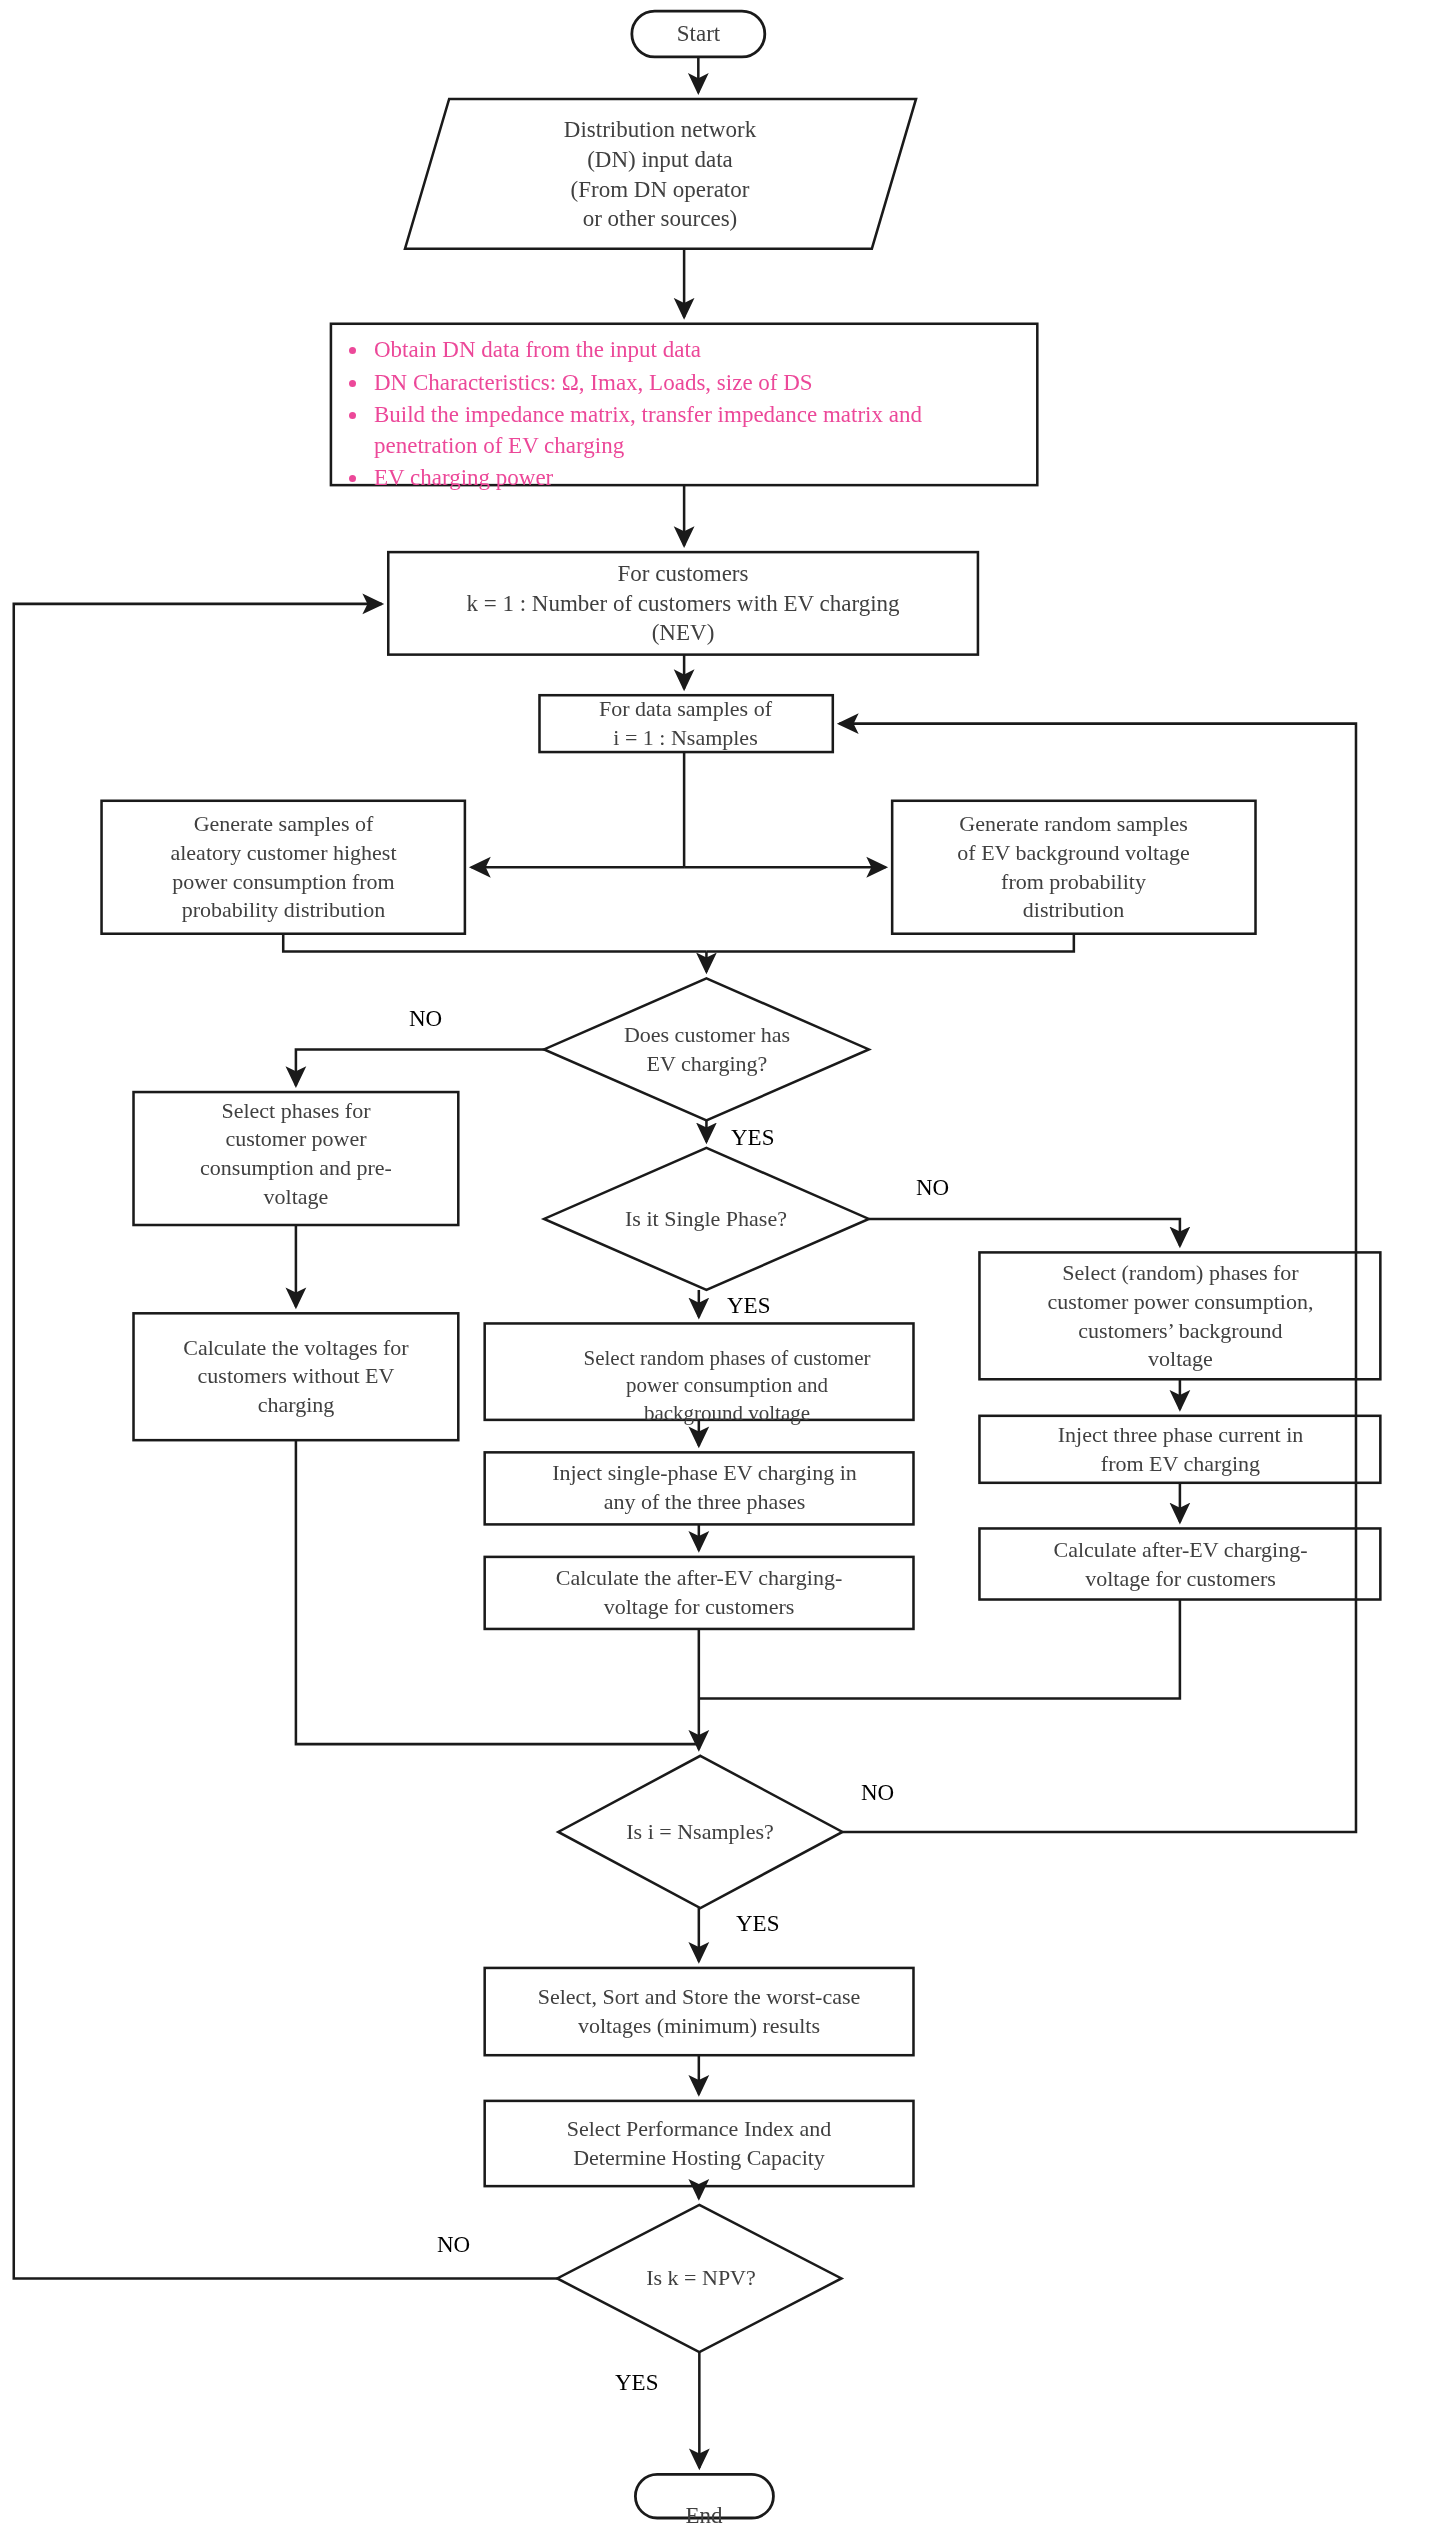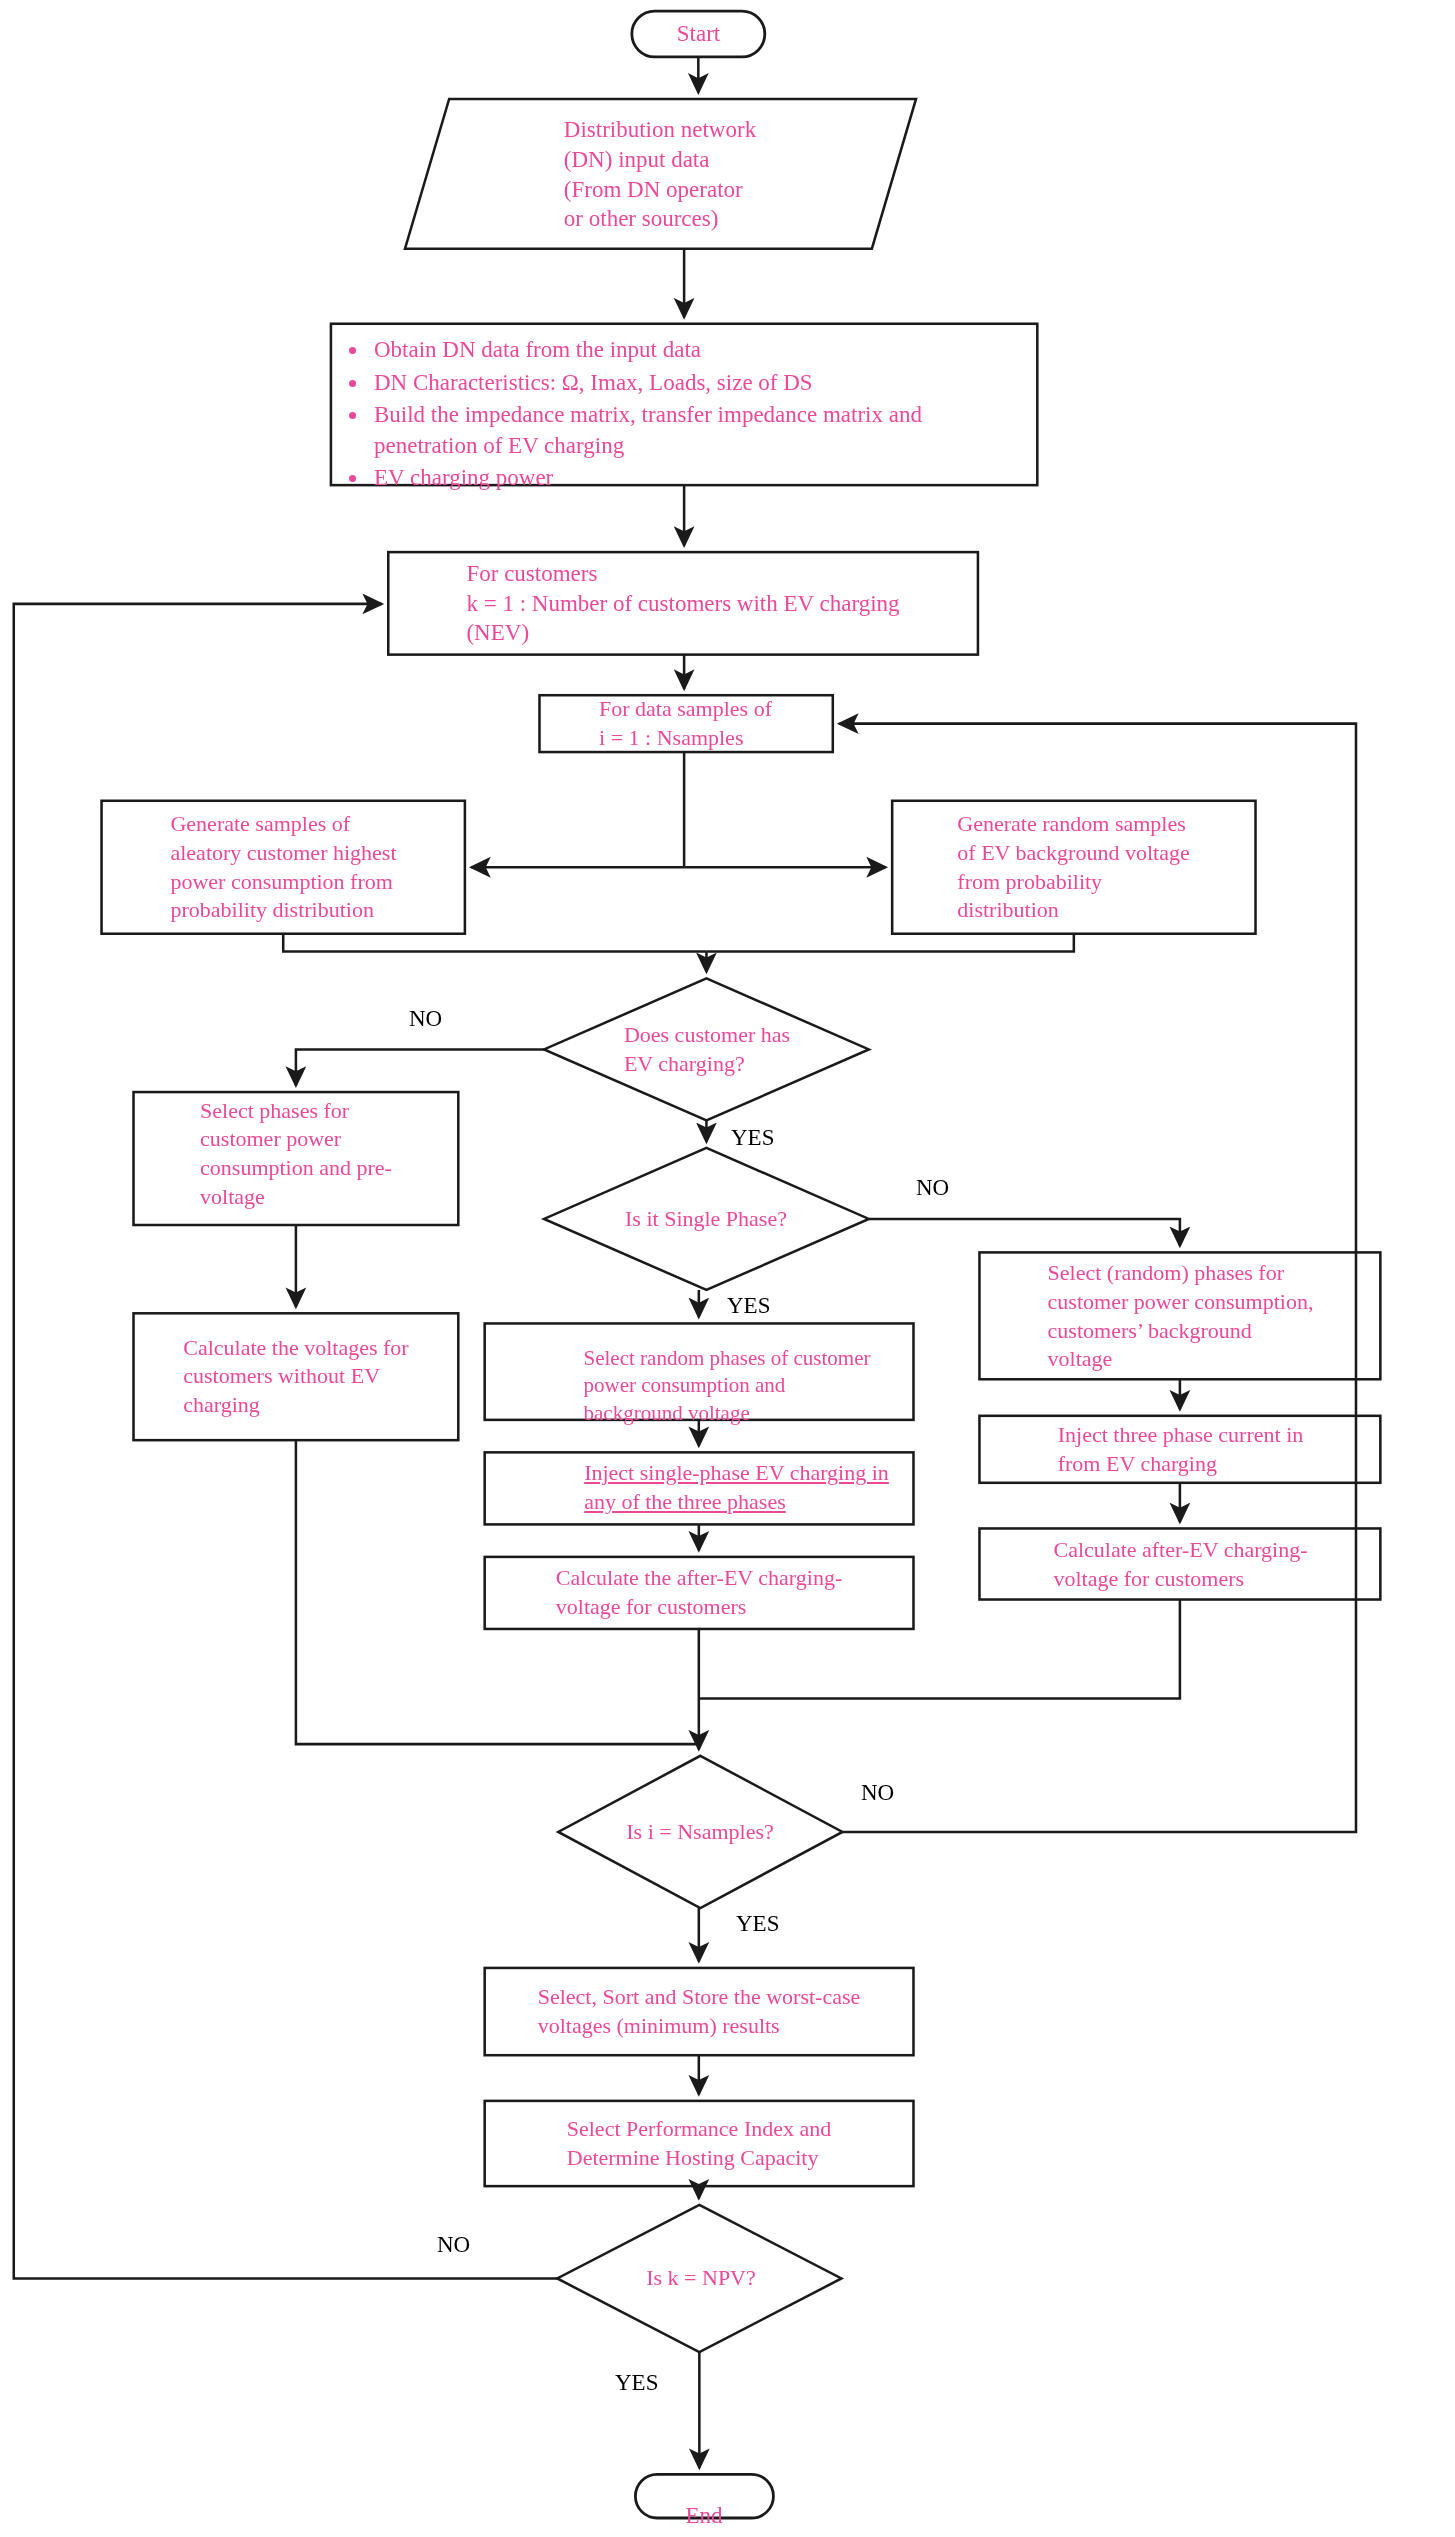--- a/index.html
+++ b/index.html
@@ -4,21 +4,21 @@
 <title>Flowchart</title>
 <style>
   html,body{margin:0;padding:0;background:#ffffff;}
   body{font-family:"Liberation Serif","DejaVu Serif",serif;}
   #stage{position:relative;width:1455px;height:2551px;background:#fff;overflow:hidden;}
   svg#fc{position:absolute;left:0;top:0;width:1455px;height:2551px;}
   .shape{fill:#ffffff;stroke:#1a1a1a;stroke-width:5;}
   .shape-term{fill:#ffffff;stroke:#1a1a1a;stroke-width:5.5;}
   .conn{stroke:#1a1a1a;stroke-width:5;fill:none;}
   .nodetext{position:absolute;display:flex;align-items:center;justify-content:center;
-            color:#ec4899;line-height:1.30;font-size:22px;
+            text-align:center;color:#404040;line-height:1.30;font-size:22px;
             font-family:"Liberation Serif","DejaVu Serif",serif;
             white-space:pre-line;pointer-events:none;}
   .edgelabel{position:absolute;color:#000000;font-size:23px;line-height:1;
              font-family:"Liberation Serif","DejaVu Serif",serif;}
   .bullets{position:absolute;color:#ec4899;font-size:23px;line-height:1.33;
            font-family:"Liberation Serif","DejaVu Serif",serif;}
   .bullets ul{margin:0;padding:0 0 0 26px;list-style:disc;}
   .bullets li{margin:0 0 2px 0;padding-left:5px;}
 </style>
 </head>
@@ -171,21 +171,21 @@
 voltage</div>
 
   <div class="nodetext" style="left:138px;top:1313px;width:316px;height:127px;font-size:22px;">Calculate the voltages for
 customers without EV
 charging</div>
 
   <div class="nodetext" style="left:515px;top:1324px;width:424px;height:124px;font-size:21px;">Select random phases of customer
 power consumption and
 background voltage</div>
 
-  <div class="nodetext" style="left:504px;top:1452px;width:465px;height:72px;font-size:22px;text-decoration:underline;">Inject single-phase EV charging in
+  <div class="nodetext" style="left:472px;top:1452px;width:465px;height:72px;font-size:22px;">Inject single-phase EV charging in
 any of the three phases</div>
 
   <div class="nodetext" style="left:487px;top:1557px;width:424px;height:72px;font-size:22px;">Calculate the after-EV charging-
 voltage for customers</div>
 
   <div class="nodetext" style="left:983px;top:1253px;width:395px;height:127px;font-size:22px;">Select (random) phases for
 customer power consumption,
 customers’ background
 voltage</div>
 

